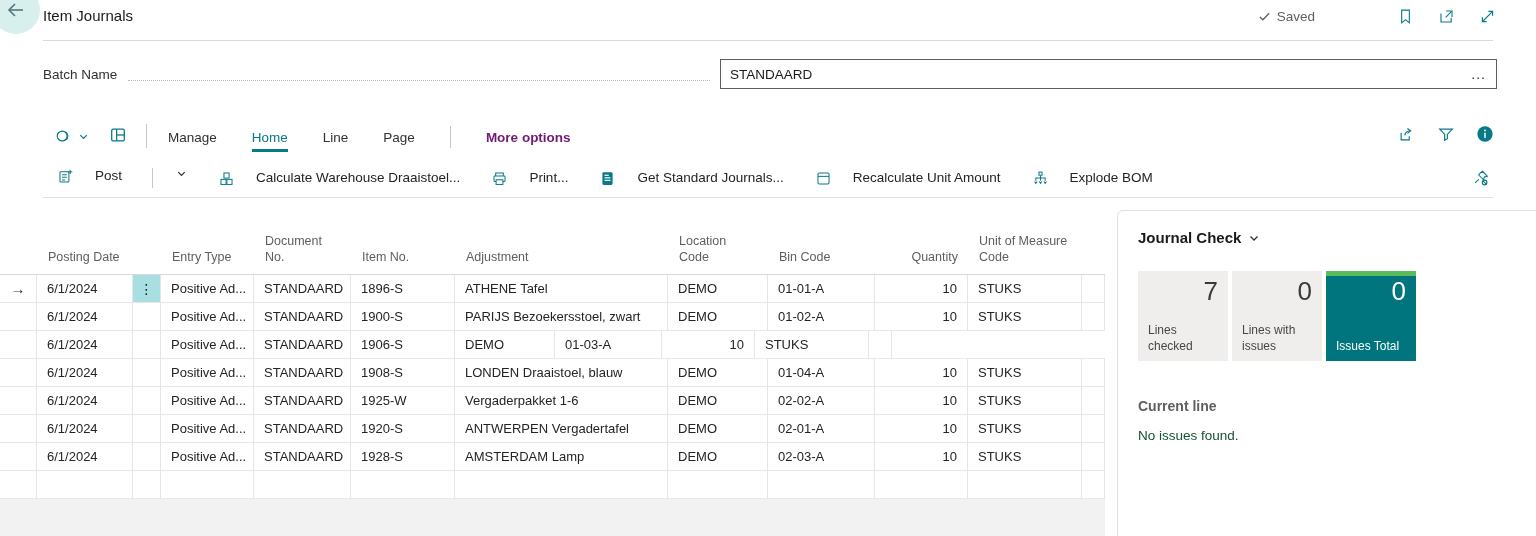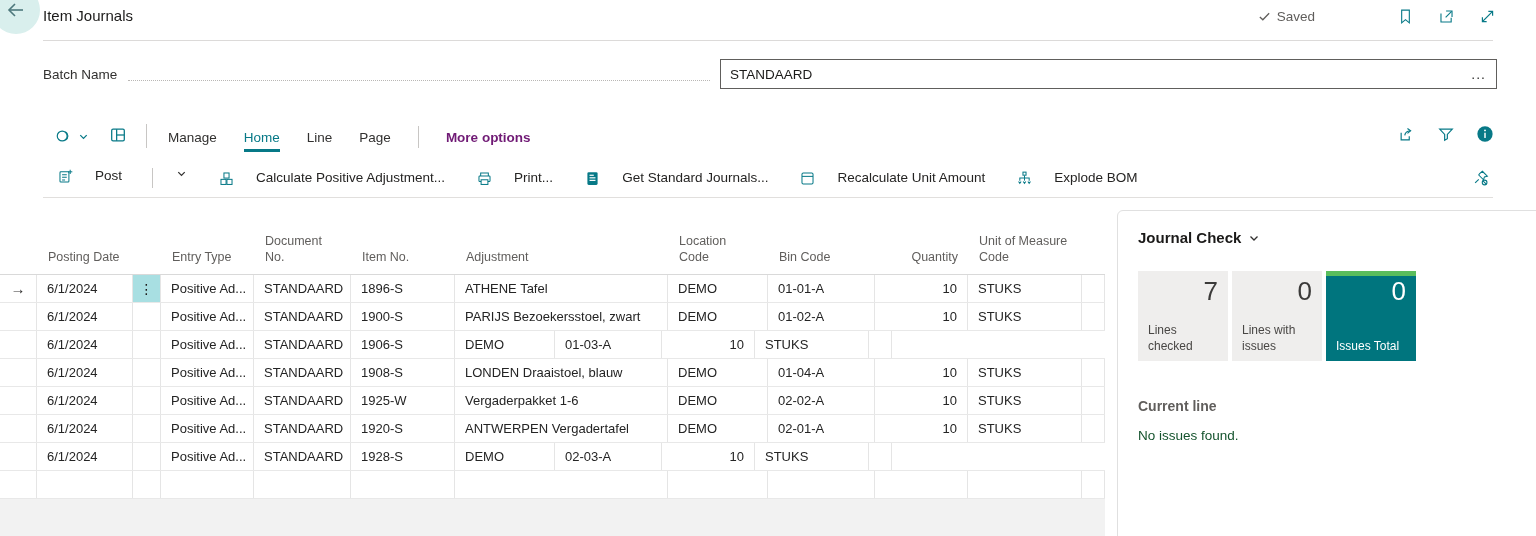--- a/index.html
+++ b/index.html
@@ -26,21 +26,21 @@
   .batch-dots{position:absolute;left:128px;width:582px;top:80px;border-top:1px dotted #b9b7b5;}
   .batch-input{position:absolute;left:720px;top:59px;width:777px;height:30px;border:1px solid #605e5c;
     background:#fff;display:flex;align-items:center;}
   .batch-value{padding-left:9px;font-size:13.5px;color:#1b1a19;flex:1;}
   .batch-ellipsis{padding-right:10px;color:#323130;font-size:14px;letter-spacing:1px;cursor:pointer;}
 
   
   .views-btn{position:absolute;left:55px;top:127px;display:flex;align-items:center;gap:5px;color:var(--accent);cursor:pointer;}
   .board-btn{position:absolute;left:109px;top:126px;color:var(--accent);display:flex;cursor:pointer;}
   .tb-div1{position:absolute;left:146px;top:124px;height:24px;border-left:1px solid #c8c6c4;}
-  .menu{position:absolute;left:168px;top:125px;display:flex;gap:27px;font-size:13.5px;color:#323130;align-items:center;height:24px;}
+  .menu{position:absolute;left:168px;top:125px;display:flex;gap:35px;font-size:13.5px;color:#323130;align-items:center;height:24px;}
   .menu-item{cursor:pointer;position:relative;}
   .menu-item.active{color:var(--accent);}
   .menu-item.active::after{content:"";position:absolute;left:0;right:0;bottom:-7px;height:2.5px;background:var(--accent);}
   .menu-div{border-left:1px solid #c8c6c4;height:22px;}
   .menu-more{color:#701a75;cursor:pointer;font-weight:bold;}
   .tb-right{position:absolute;right:42px;top:125px;display:flex;gap:21px;align-items:center;color:var(--accent);}
   .tb-right > span{display:flex;cursor:pointer;}
 
   
   .actions{position:absolute;left:57px;top:164px;display:flex;align-items:center;gap:31px;
@@ -214,21 +214,21 @@
     </span>
     <span class="action">
       <span class="ic">
         <svg width="17" height="17" viewBox="0 0 20 20" fill="none" stroke="currentColor" stroke-width="1.2">
             <rect x="7" y="3.5" width="6" height="6"></rect>
             <rect x="3.5" y="11" width="6" height="6"></rect>
             <rect x="10.5" y="11" width="6" height="6"></rect>
             <path d="M10 6.5h.01M6.5 14h.01M13.5 14h.01"></path>
           </svg>
       </span>
-      <span>Calculate Positive Adjustment...</span>
+      <span>Calculate Warehouse Draaistoel...</span>
     </span>
     <span class="action">
       <span class="ic">
         <svg width="17" height="17" viewBox="0 0 20 20" fill="none" stroke="currentColor" stroke-width="1.2">
             <path d="M5.5 7V3.5h9V7"></path>
             <rect x="3.5" y="7" width="13" height="6.5" rx="1"></rect>
             <rect x="6" y="11.5" width="8" height="5.5" fill="#fff"></rect>
           </svg>
       </span>
       <span>Print...</span>
@@ -378,20 +378,21 @@
           <div class="td c-uom">STUKS</div>
           <div class="td c-x"></div>
         </div>
         <div class="tr">
           <div class="td c-sel"></div>
           <div class="td c-date">6/1/2024</div>
           <div class="td c-opts"></div>
           <div class="td c-entry">Positive Ad...</div>
           <div class="td c-doc">STANDAARD</div>
           <div class="td c-item">1928-S</div>
+          <div class="td c-desc">AMSTERDAM Lamp</div>
           <div class="td c-loc">DEMO</div>
           <div class="td c-bin">02-03-A</div>
           <div class="td c-qty">10</div>
           <div class="td c-uom">STUKS</div>
           <div class="td c-x"></div>
         </div>
         <div class="tr">
           <div class="td c-sel"></div>
           <div class="td c-date"></div>
           <div class="td c-opts"></div>

